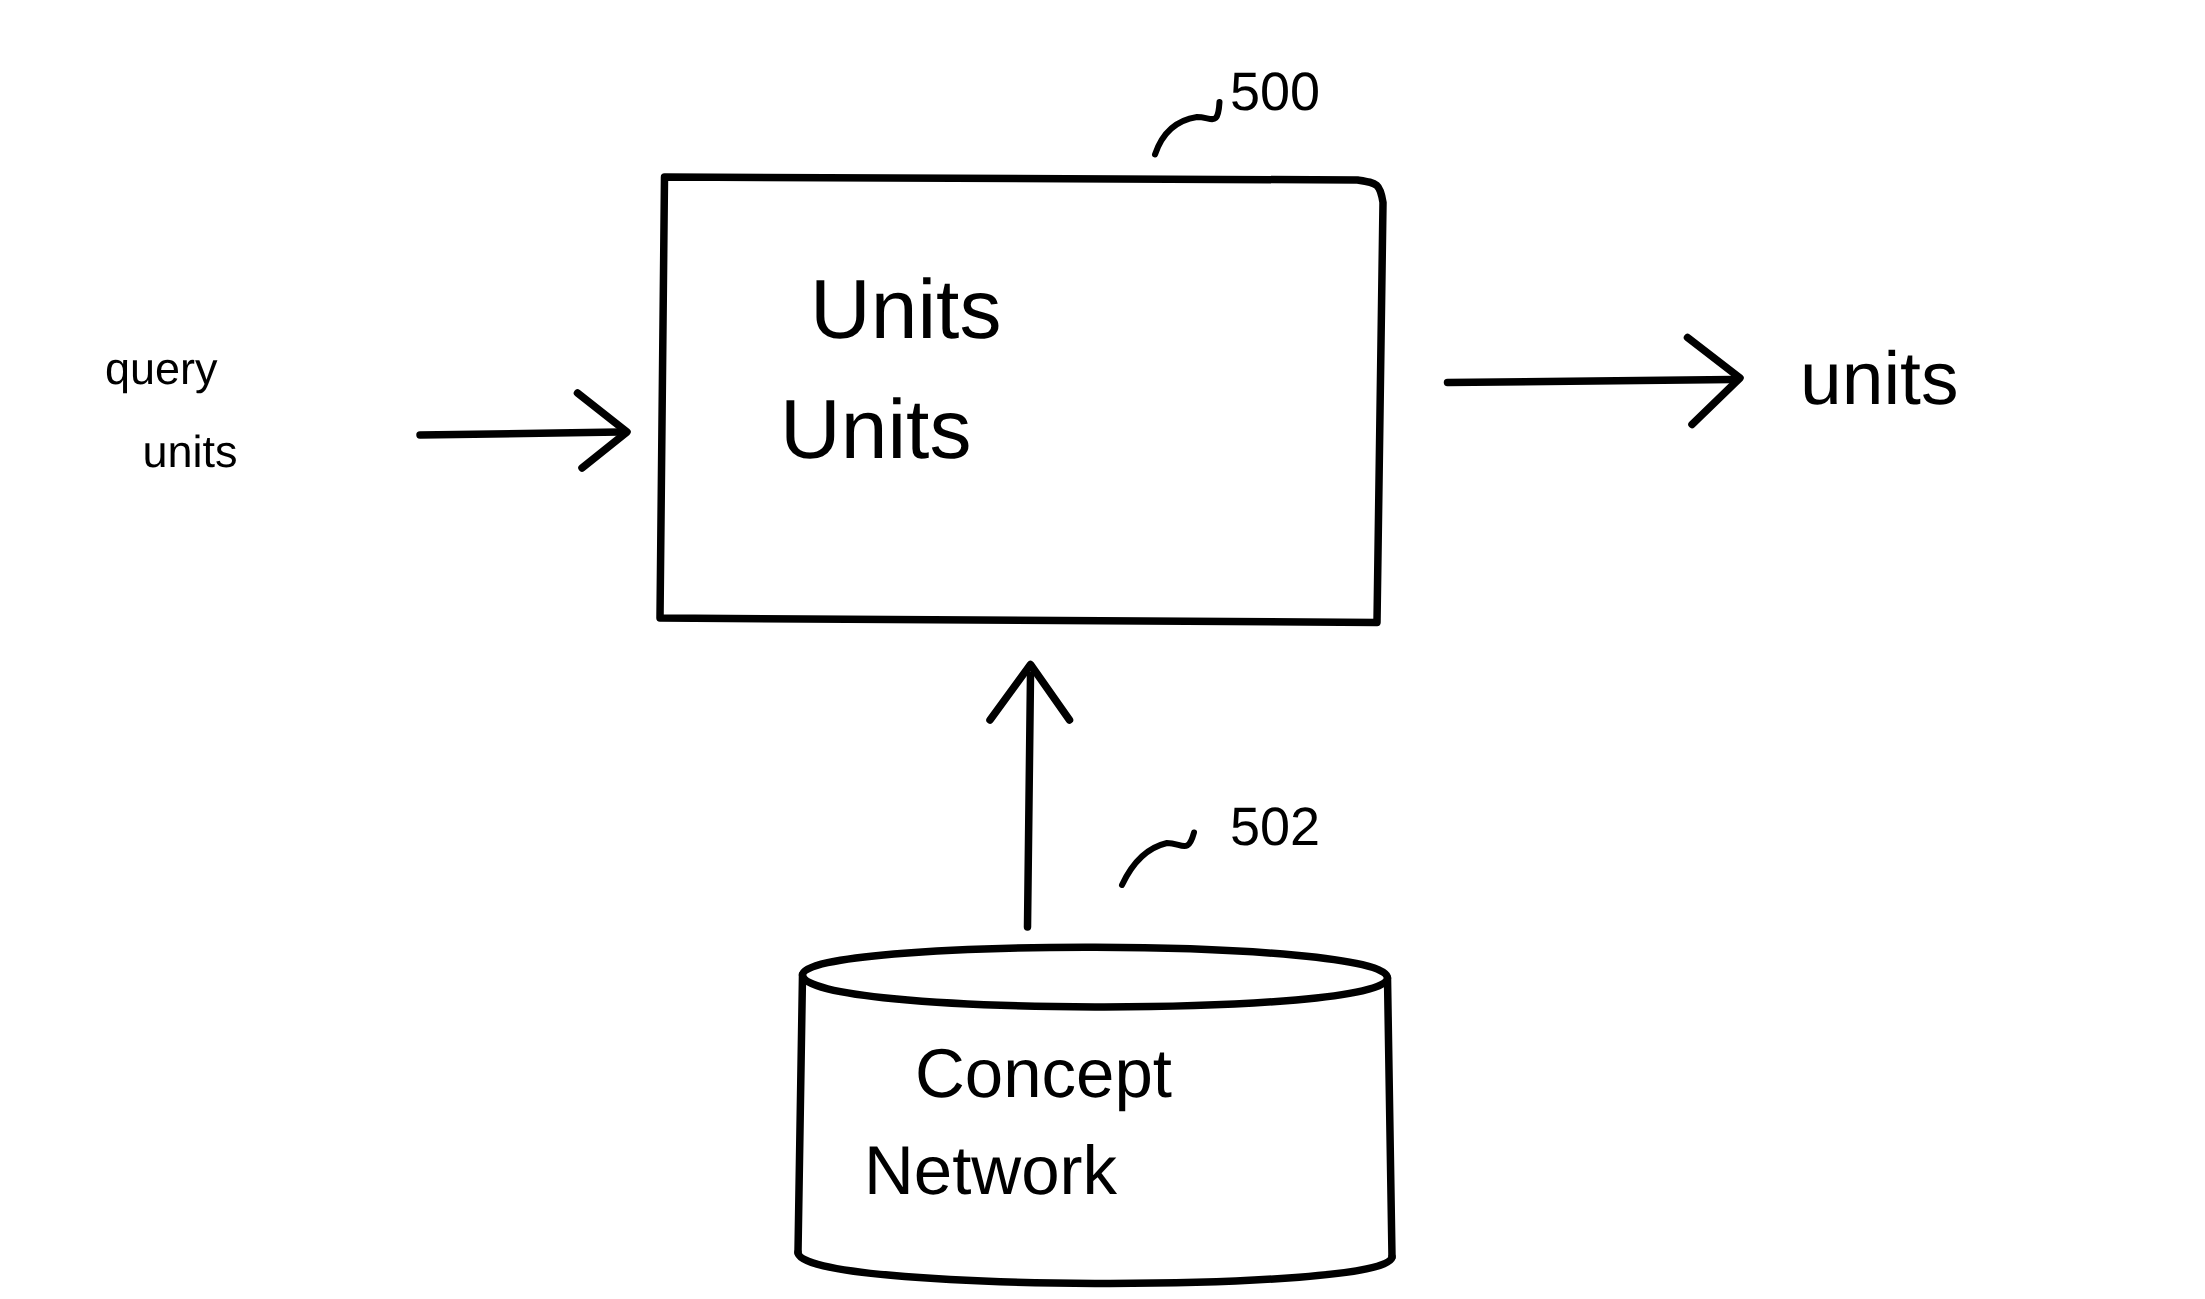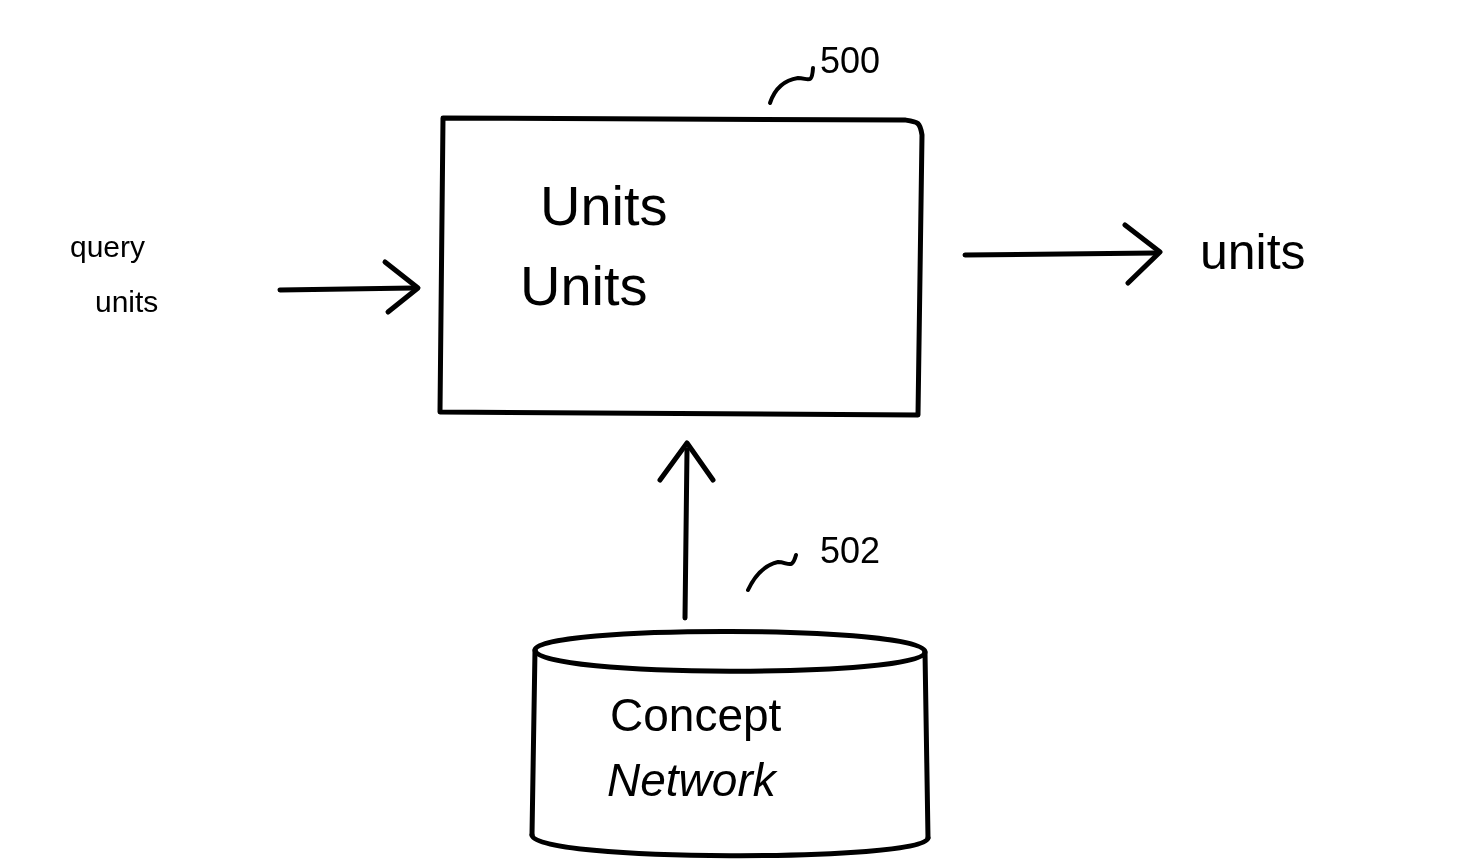--- a/index.html
+++ b/index.html
@@ -78,13 +78,13 @@
 <div class="label" style="left:540px; top:175px; font-size:56px;">Units</div>
 <div class="label" style="left:520px; top:255px; font-size:56px;">Units</div>
 
 <div class="callout" style="left:820px; top:40px;">500</div>
 
 <div class="label" style="left:1200px; top:225px; font-size:50px;">units</div>
 
 <div class="callout" style="left:820px; top:530px;">502</div>
 
 <div class="label" style="left:610px; top:690px; font-size:46px;">Concept</div>
-<div class="label" style="left:607px; top:755px; font-size:46px;font-style:italic;">Network</div>
+<div class="label" style="left:576px; top:755px; font-size:46px;">Network</div>
 
 </body></html>

